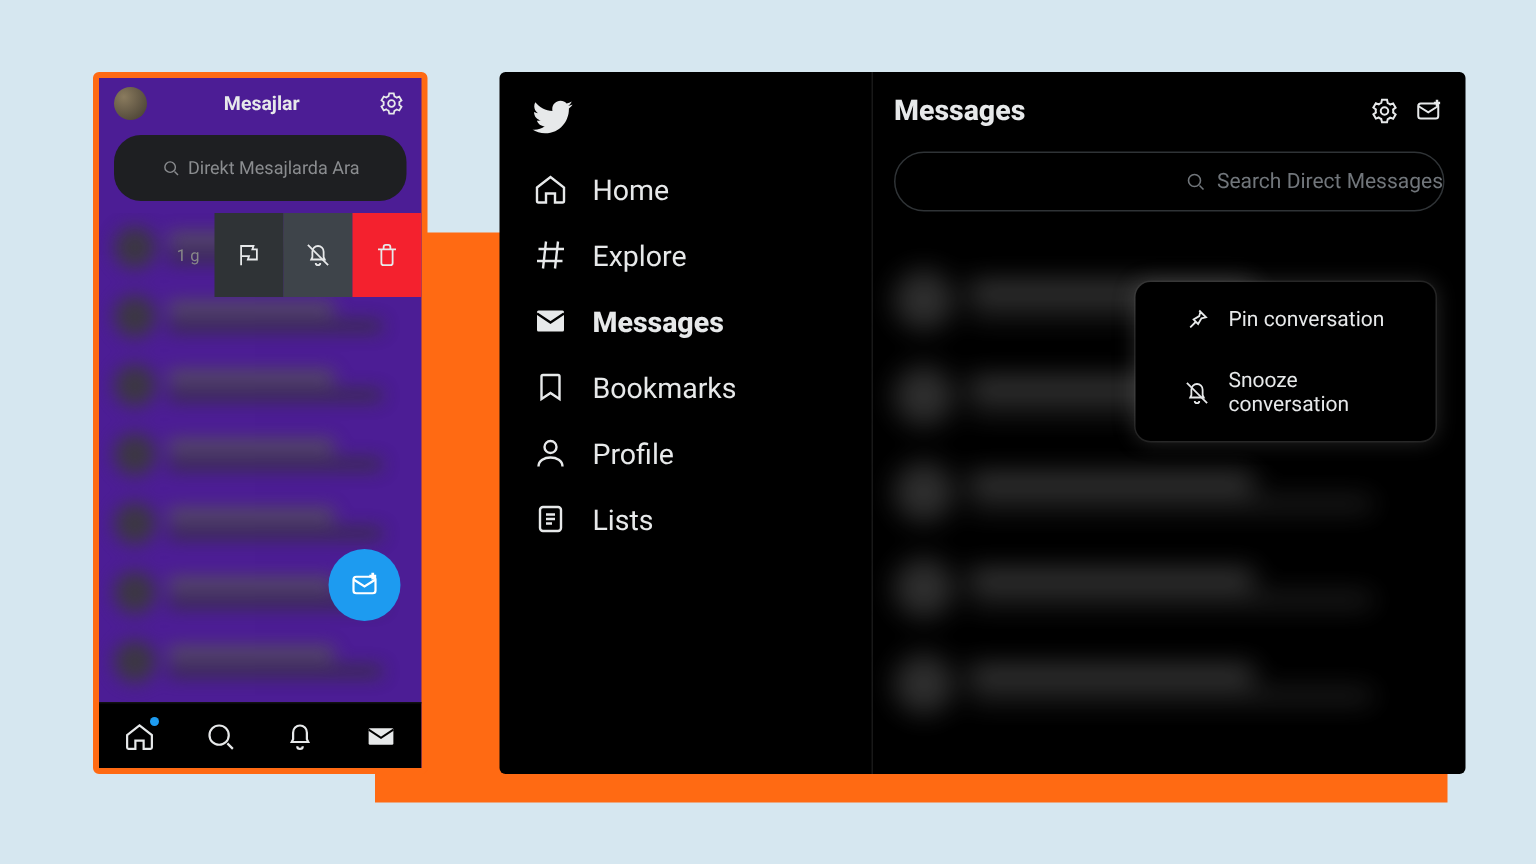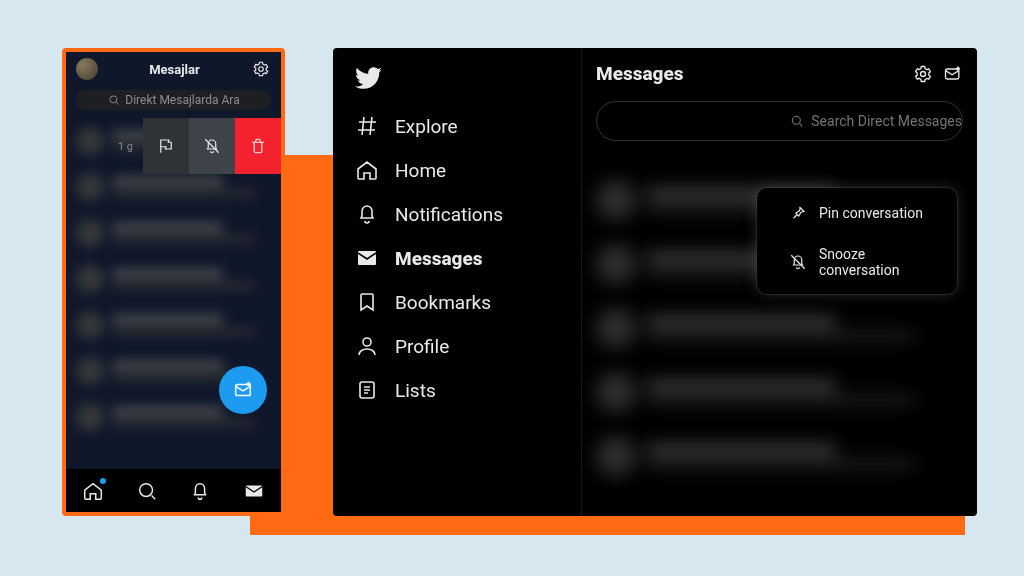--- a/index.html
+++ b/index.html
@@ -24,21 +24,21 @@
 
   
   .mobile {
     position: absolute;
     left: 62px;
     top: 48px;
     width: 223px;
     height: 468px;
     border: 4px solid #ff6a13;
     border-radius: 4px;
-    background: #0f172a;
+    background: #4c1d95;
     color: #e7e9ea;
     overflow: hidden;
     display: flex;
     flex-direction: column;
   }
   .m-header {
     display: flex;
     align-items: center;
     justify-content: space-between;
     padding: 6px 10px 4px 10px;
@@ -47,21 +47,21 @@
   }
   .m-avatar {
     width: 22px; height: 22px; border-radius: 50%;
     background: radial-gradient(circle at 30% 30%, #8a7b5e, #413a2f);
   }
   .m-gear { width: 20px; height: 20px; display:flex; align-items:center; justify-content:center; }
   .m-search {
     margin: 6px 10px 8px 10px;
     background: #1e1f22;
     border-radius: 18px;
-    height: 20px;
+    height: 44px;
     display: flex;
     align-items: center;
     justify-content: center;
     gap: 4px;
     font-size: 12px;
     color: #8b8d90;
   }
   .m-body {
     position: relative;
     flex: 1;
@@ -367,41 +367,32 @@
   <div class="d-side">
     <div class="d-logo fill">
       <svg viewBox="0 0 24 24" width="28" height="28" class="fill">
           <path d="M23 4.9c-.8.4-1.7.6-2.6.8.9-.6 1.6-1.4 2-2.5-.9.5-1.9.9-2.9 1.1C18.6 3.3 17.4 2.7 16 2.7c-2.6 0-4.7 2.1-4.7 4.7 0 .4 0 .7.1 1.1C7.5 8.3 4 6.4 1.6 3.5c-.4.7-.6 1.5-.6 2.4 0 1.6.8 3.1 2.1 3.9-.8 0-1.5-.2-2.2-.6v.1c0 2.3 1.6 4.2 3.8 4.6-.4.1-.8.2-1.3.2-.3 0-.6 0-.9-.1.6 1.9 2.4 3.3 4.5 3.3-1.6 1.3-3.7 2-6 2-.4 0-.8 0-1.1-.1 2.1 1.4 4.6 2.1 7.3 2.1 8.8 0 13.6-7.3 13.6-13.6v-.6c.9-.7 1.7-1.5 2.3-2.4z"></path>
         </svg>
     </div>
     <div class="d-nav">
       <div class="item">
         <span class="ico">
             <svg viewBox="0 0 24 24" width="24" height="24">
-              <path d="M9 3L7 21M17 3l-2 18M4 8h17M3 16h17"></path>
-            </svg>
-          </span>
-        <span>Explore</span>
+              <path d="M3 11l9-7 9 7v9a1 1 0 0 1-1 1h-5v-6h-6v6H4a1 1 0 0 1-1-1v-9z"></path>
+            </svg>
+          </span>
+        <span>Home</span>
       </div>
       <div class="item">
         <span class="ico">
             <svg viewBox="0 0 24 24" width="24" height="24">
-              <path d="M3 11l9-7 9 7v9a1 1 0 0 1-1 1h-5v-6h-6v6H4a1 1 0 0 1-1-1v-9z"></path>
-            </svg>
-          </span>
-        <span>Home</span>
-      </div>
-      <div class="item">
-        <span class="ico">
-            <svg viewBox="0 0 24 24" width="24" height="24">
-              <path d="M18 16H6l1-2V9a5 5 0 0 1 10 0v5l1 2z"></path>
-              <path d="M10 19a2 2 0 0 0 4 0"></path>
-            </svg>
-          </span>
-        <span>Notifications</span>
+              <path d="M9 3L7 21M17 3l-2 18M4 8h17M3 16h17"></path>
+            </svg>
+          </span>
+        <span>Explore</span>
       </div>
       <div class="item active">
         <span class="ico fill">
             <svg viewBox="0 0 24 24" width="24" height="24" class="fill">
               <path d="M4 5h16a1 1 0 0 1 1 1v12a1 1 0 0 1-1 1H4a1 1 0 0 1-1-1V6a1 1 0 0 1 1-1z"></path>
               <path d="M3 7l9 6 9-6" fill="none" stroke="#000" stroke-width="1.6"></path>
             </svg>
           </span>
         <span>Messages</span>
       </div>

